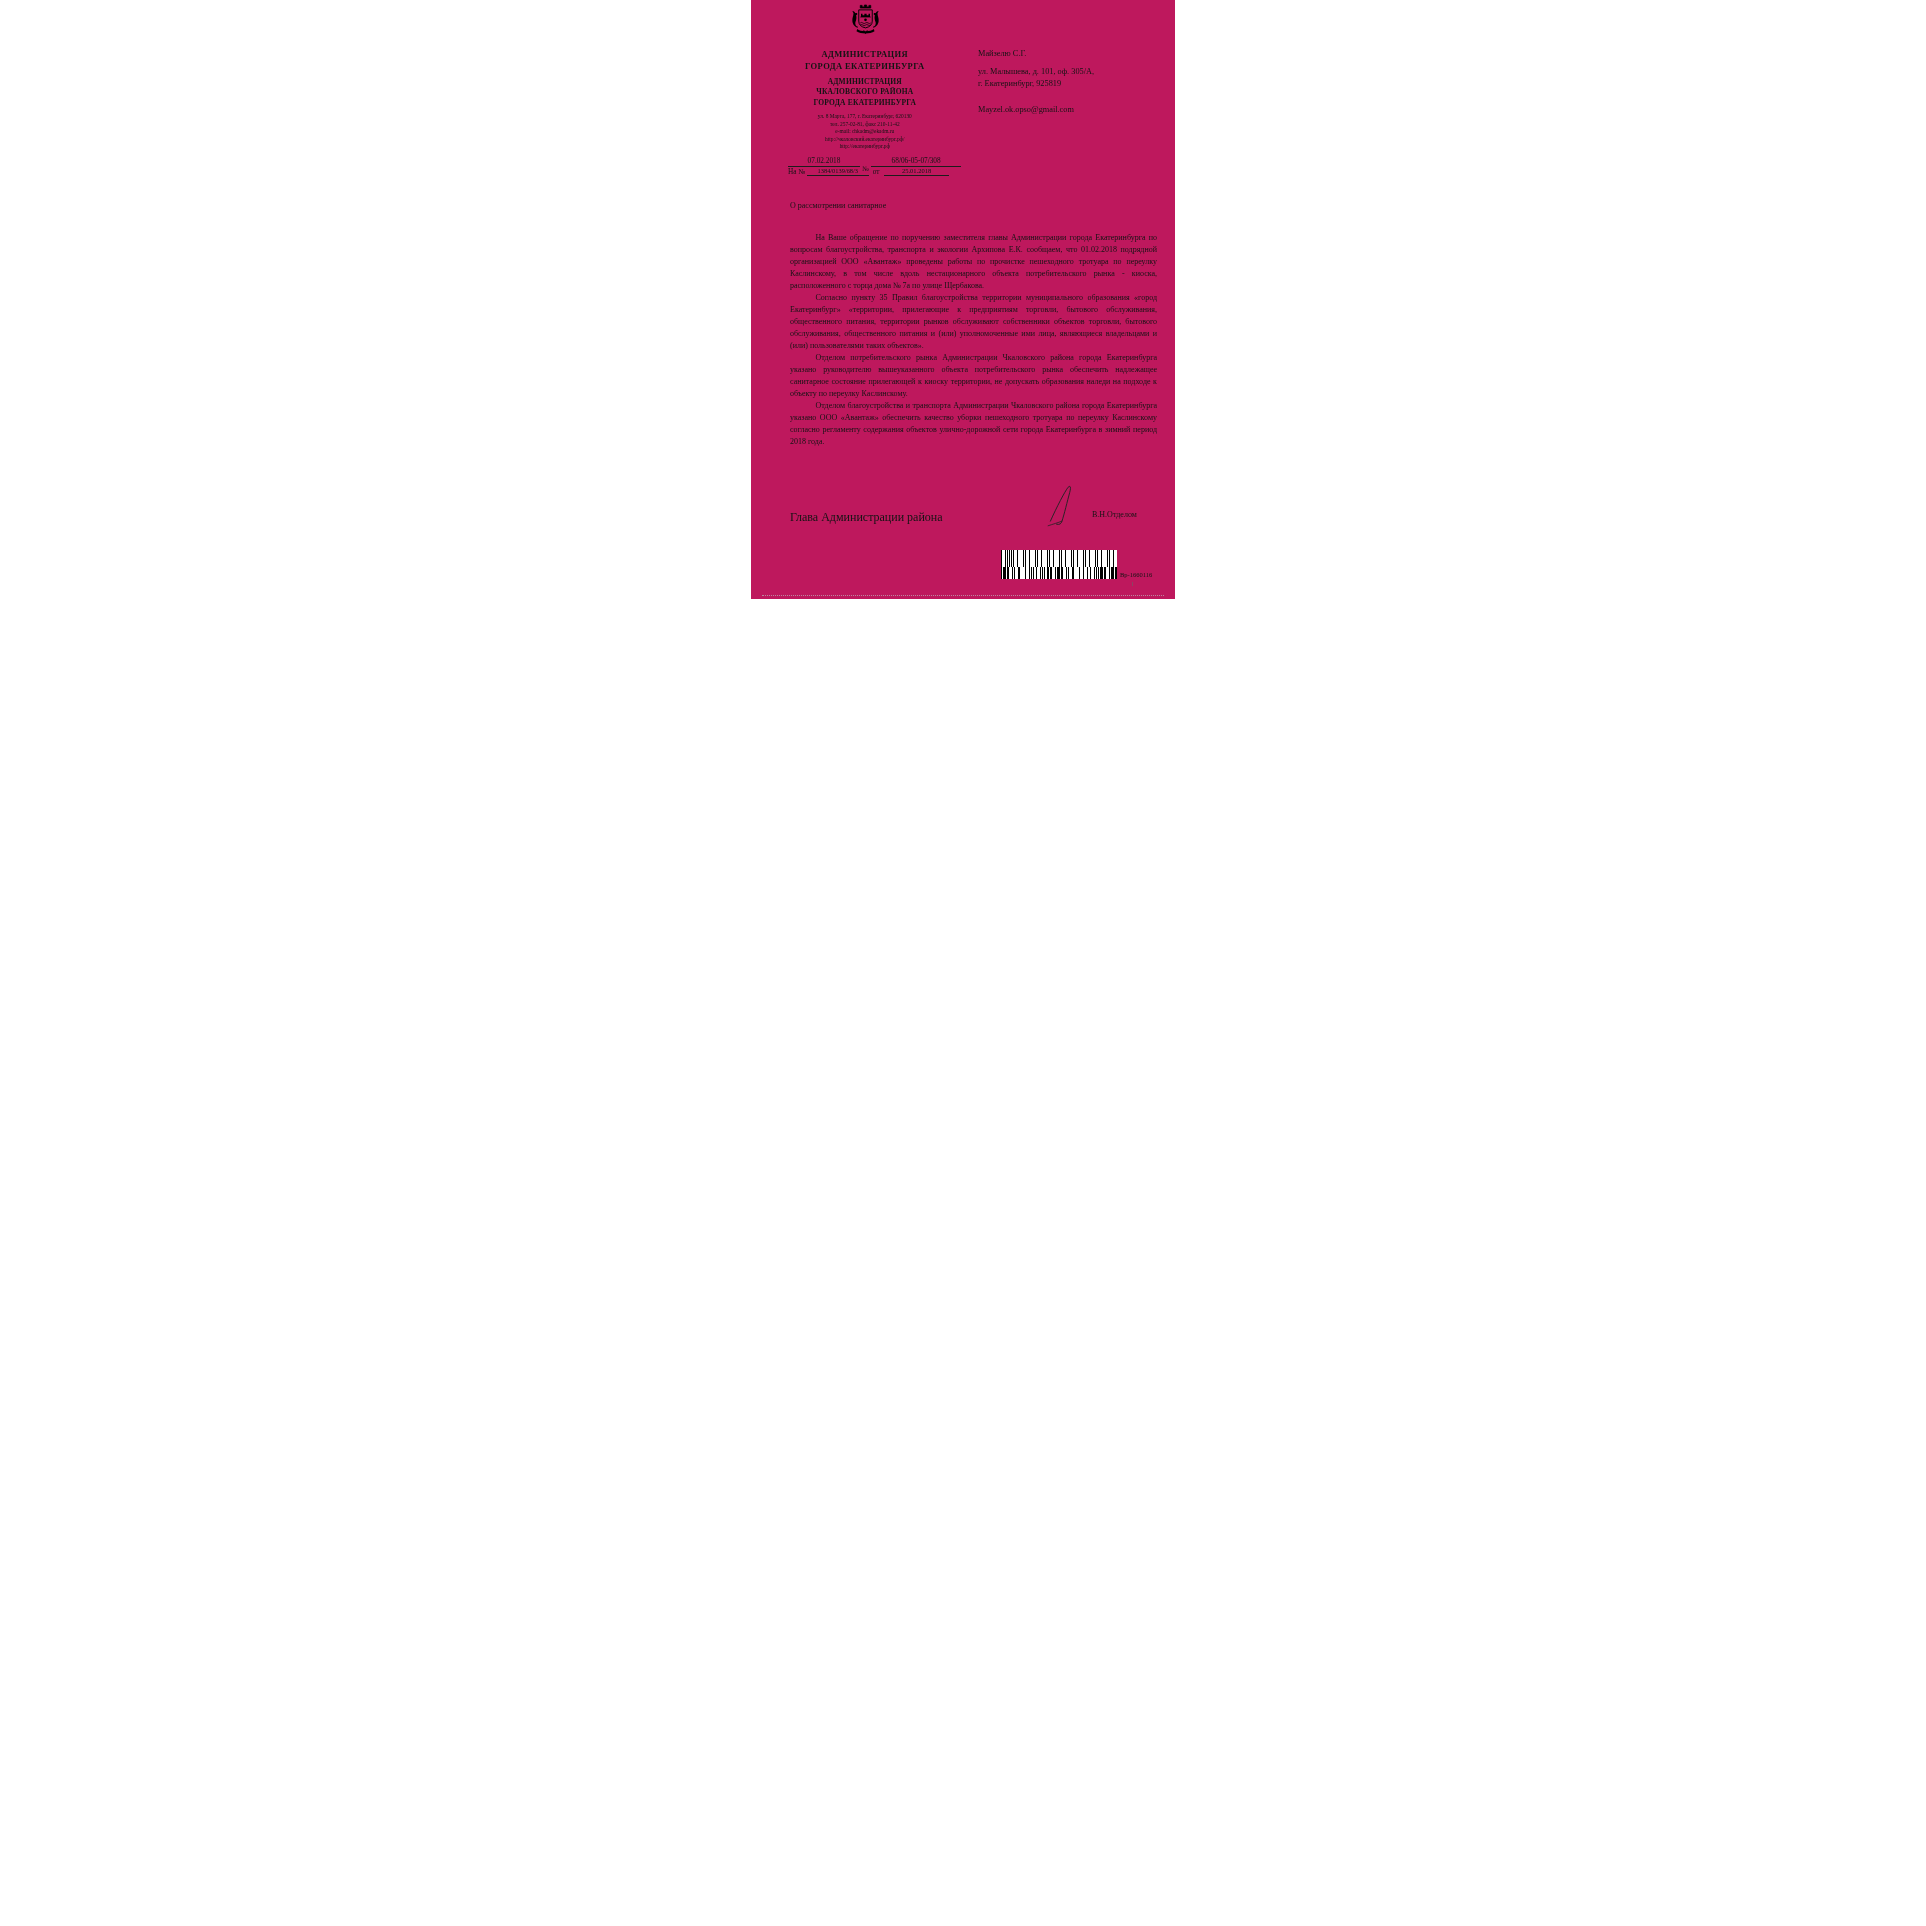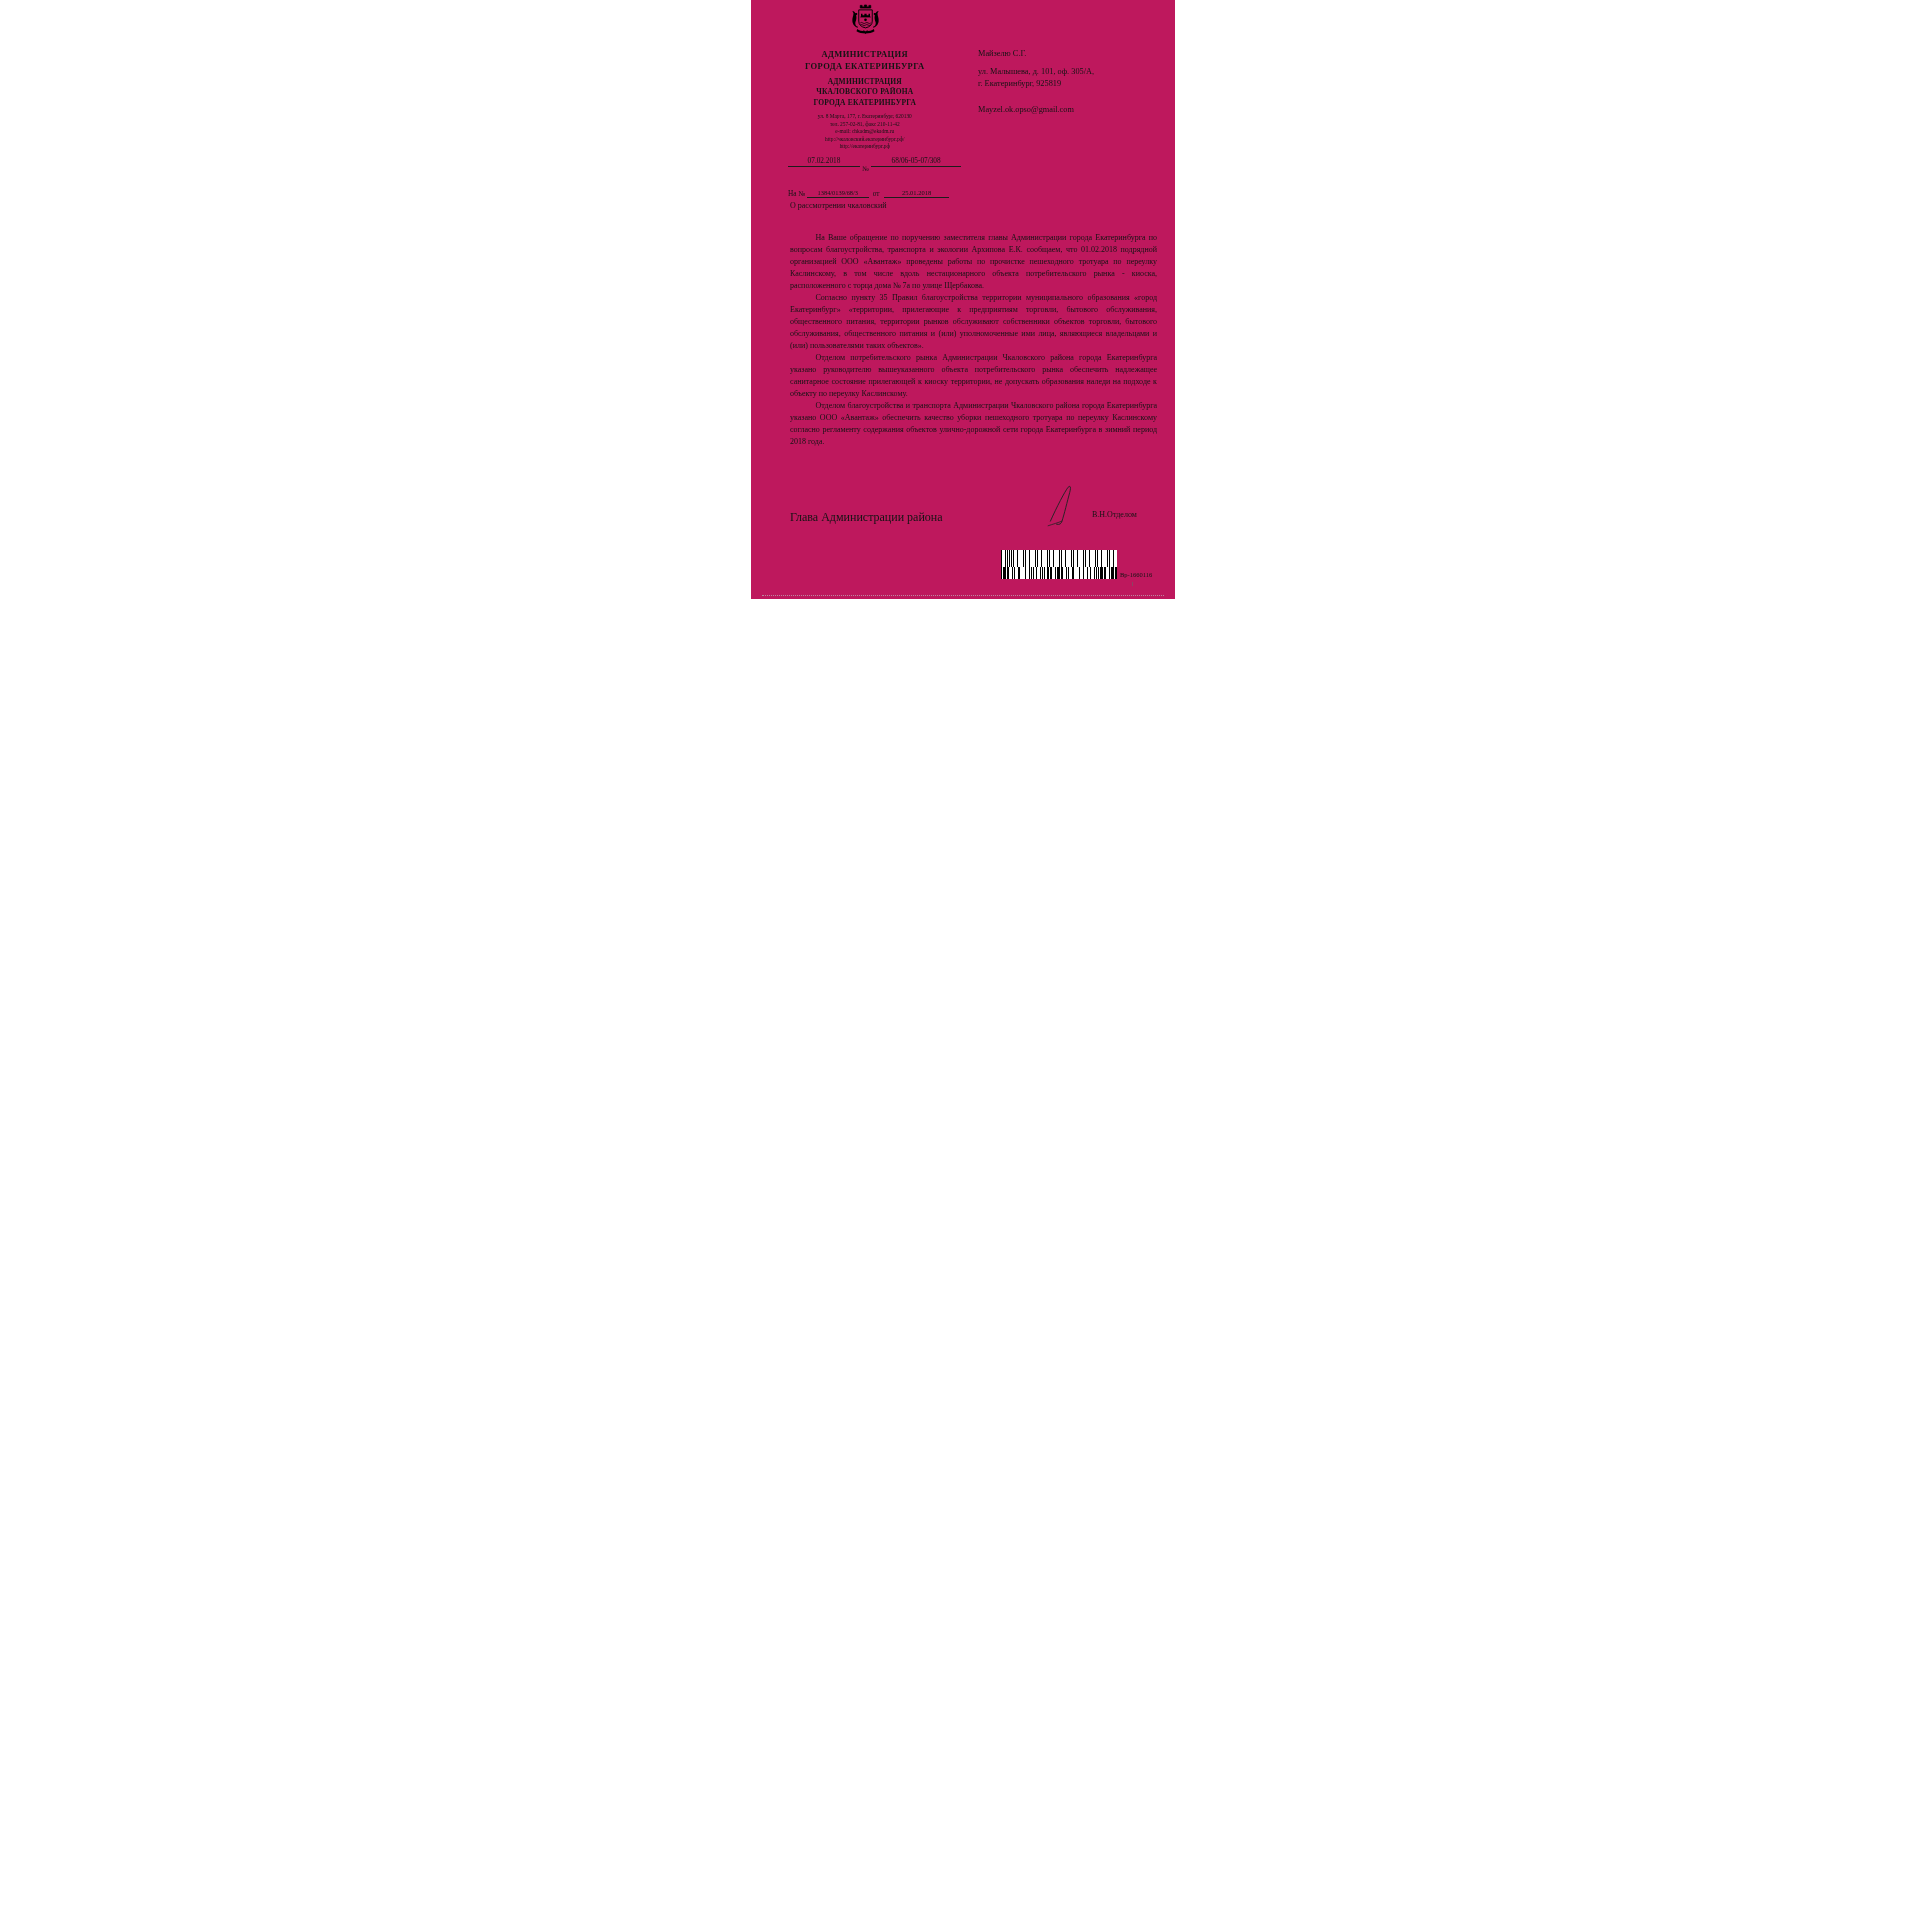--- a/index.html
+++ b/index.html
@@ -24,21 +24,21 @@
   .org-sub  { font-weight:bold; font-size:7.5px; line-height:10.4px; letter-spacing:0.2px; margin-top:4.6px; }
   .contact  { font-size:5.4px; line-height:7.5px; margin-top:5.4px; }
 
   
   .ref-block { position:absolute; left:37px; top:156px; width:173px; font-size:7.3px; }
   .ref-row1 { display:flex; align-items:flex-end; }
   .uline { border-bottom:0.6px solid #1c1c1c; padding-bottom:1.2px; text-align:center; }
   .f-date { width:72px; }
   .no-label { margin:0 2.3px; position:relative; top:5.8px; font-size:7px; }
   .f-number { flex:1; }
-  .ref-row2 { display:flex; align-items:flex-end; margin-top:22px; }
+  .ref-row2 { display:flex; align-items:flex-end; margin-top:0; }
   .onno-label { margin-right:1.5px; }
   .f-inno { min-width:62px; font-size:6.4px; }
   .ot-label { margin:0 4.6px 0 3.9px; }
   .f-indate { min-width:65px; font-size:6.5px; }
 
   
   .recipient-block { position:absolute; left:227px; top:48px; width:181px; font-size:8.3px; line-height:12px; }
   .recipient-name { margin-bottom:6px; }
   .recipient-email { margin-top:14px;font-family:Liberation Serif, serif; }
 
@@ -132,21 +132,21 @@
     </div>
   </div>
 
   <div class="recipient-block">
     <div class="recipient-name">Майзелю С.Г.</div>
     <div>ул. Малышева, д. 101, оф. 305/А,</div>
     <div>г. Екатеринбург, 925819</div>
     <div class="recipient-email">Mayzel.ok.opso@gmail.com</div>
   </div>
 
-  <div class="subject">О рассмотрении чкаловский</div>
+  <div class="subject">О рассмотрении санитарное</div>
 
   <div class="body-text">
     <p>На Ваше обращение по поручению заместителя главы Администрации города Екатеринбурга по вопросам благоустройства, транспорта и экологии Архипова Е.К. сообщаем, что 01.02.2018 подрядной организацией ООО «Авантаж» проведены работы по прочистке пешеходного тротуара по переулку Каслинскому, в том числе вдоль нестационарного объекта потребительского рынка - киоска, расположенного с торца дома № 7а по улице Щербакова.</p>
     <p>Согласно пункту 35 Правил благоустройства территории муниципального образования «город Екатеринбург» «территории, прилегающие к предприятиям торговли, бытового обслуживания, общественного питания, территории рынков обслуживают собственники объектов торговли, бытового обслуживания, общественного питания и (или) уполномоченные ими лица, являющиеся владельцами и (или) пользователями таких объектов».</p>
     <p>Отделом потребительского рынка Администрации Чкаловского района города Екатеринбурга указано руководителю вышеуказанного объекта потребительского рынка обеспечить надлежащее санитарное состояние прилегающей к киоску территории, не допускать образования наледи на подходе к объекту по переулку Каслинскому.</p>
     <p>Отделом благоустройства и транспорта Администрации Чкаловского района города Екатеринбурга указано ООО «Авантаж» обеспечить качество уборки пешеходного тротуара по переулку Каслинскому согласно регламенту содержания объектов улично-дорожной сети города Екатеринбурга в зимний период 2018 года.</p>
   </div>
 
   <div class="sig-title">Глава Администрации района</div>
   <div class="sig-scribble">

